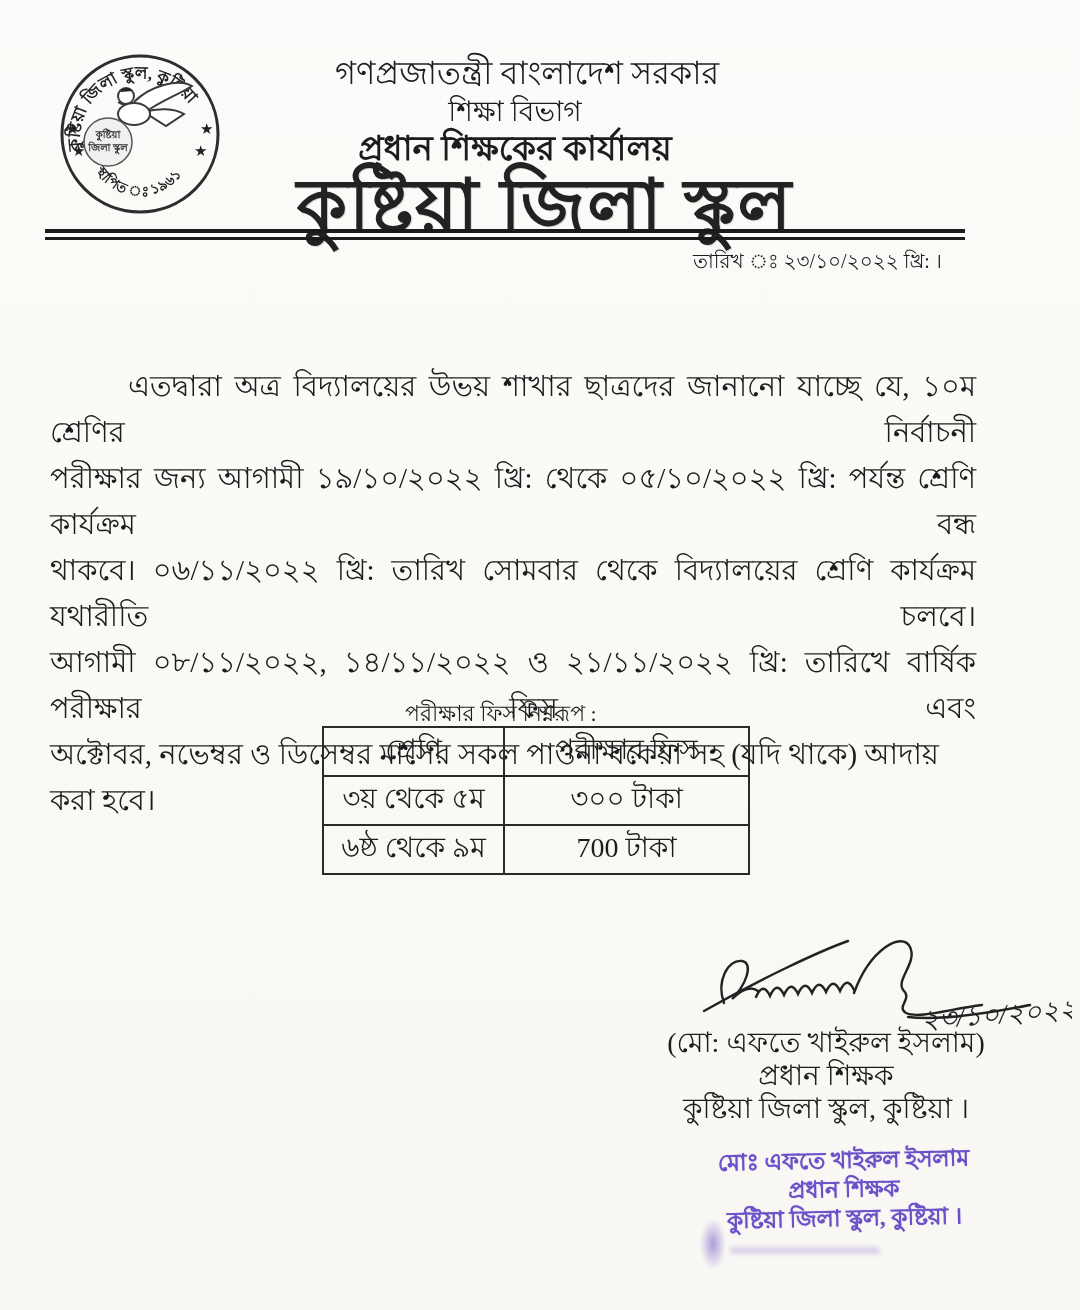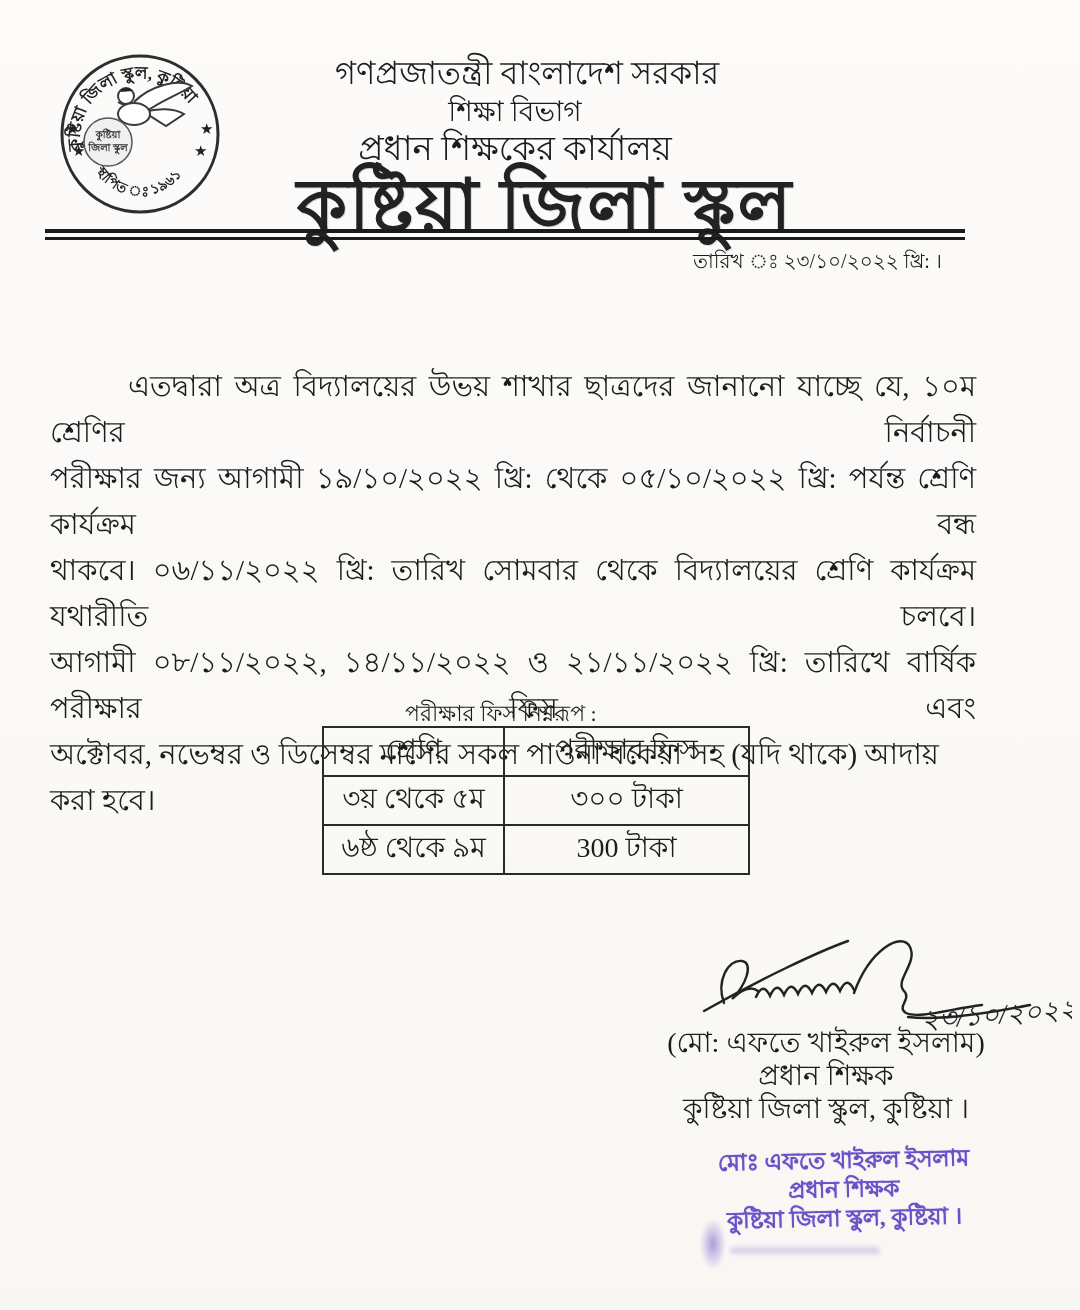--- a/index.html
+++ b/index.html
@@ -14,21 +14,21 @@
     background:linear-gradient(180deg,#fcfbf9 0%,#faf9f6 55%,#f8f7f4 100%);
     color:#1c1c1c;
     overflow:hidden;
   }
   .abs{position:absolute;}
   .ctr{text-align:center;}
 
   
   .govt-line{top:48px;left:515px;transform:translateX(-50%);font-size:32px;white-space:nowrap;margin-left:12px;}
   .dept-line{top:90px;left:515px;transform:translateX(-50%);font-size:28px;white-space:nowrap;}
-  .office-line{top:122px;left:515px;transform:translateX(-50%);font-size:34px;white-space:nowrap;}
+  .office-line{top:122px;left:515px;transform:translateX(-50%);font-size:34px;white-space:nowrap;font-weight:bold;}
   .school-name{
     top:150px;left:545px;transform:translateX(-50%);
     font-size:72px;font-weight:bold;letter-spacing:2px;white-space:nowrap;
     color:#222;text-shadow:1px 1px 0 #55555533;
   }
   .dbl-rule{
     top:229px;left:45px;width:920px;height:4px;
     border-top:4px solid #1b1b1b;border-bottom:3px solid #1b1b1b;
   }
   .date-line{top:246px;right:138px;font-size:20px;white-space:nowrap;}
@@ -136,21 +136,21 @@
       <tr>
         <th class="c1">শ্রেণি</th>
         <th class="c2">পরীক্ষার ফিস</th>
       </tr>
       <tr>
         <td class="c1">৩য় থেকে ৫ম</td>
         <td class="c2">৩০০ টাকা</td>
       </tr>
       <tr>
         <td class="c1">৬ষ্ঠ থেকে ৯ম</td>
-        <td class="c2">300 টাকা</td>
+        <td class="c2">700 টাকা</td>
       </tr>
     </tbody>
   </table>
 
   <svg class="abs sig-svg" viewBox="0 0 382 112">
     <g stroke="#222" stroke-width="2.4" fill="none" stroke-linecap="round">
       <path d="M14,86 C70,54 130,26 158,16"></path>
       <path d="M34,78 C26,56 38,34 52,36 C64,38 56,60 42,74 C50,66 60,60 68,66"></path>
       <path d="M66,72 q7,-16 14,-1 q7,-16 14,-1 q7,-16 14,-1 q7,-16 14,-1 q7,-16 14,-1 q7,-16 14,-1 q7,-16 14,-1"></path>
       <path d="M164,68 C180,24 212,6 220,22 C228,38 204,56 214,66 C222,74 206,82 216,88 C228,94 260,84 292,80"></path>

